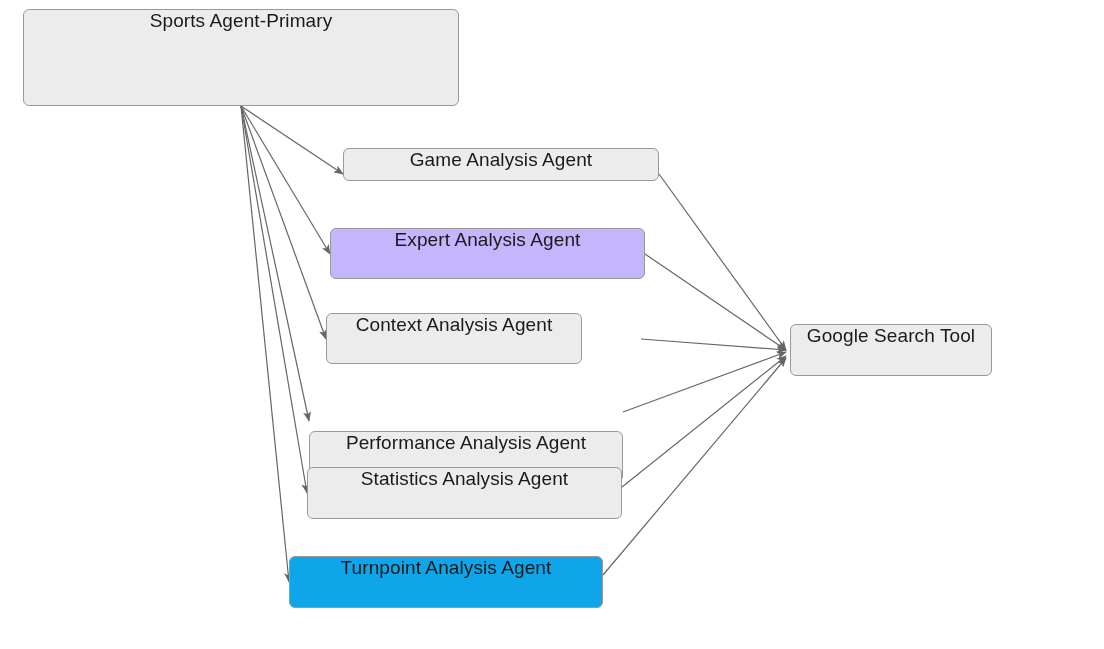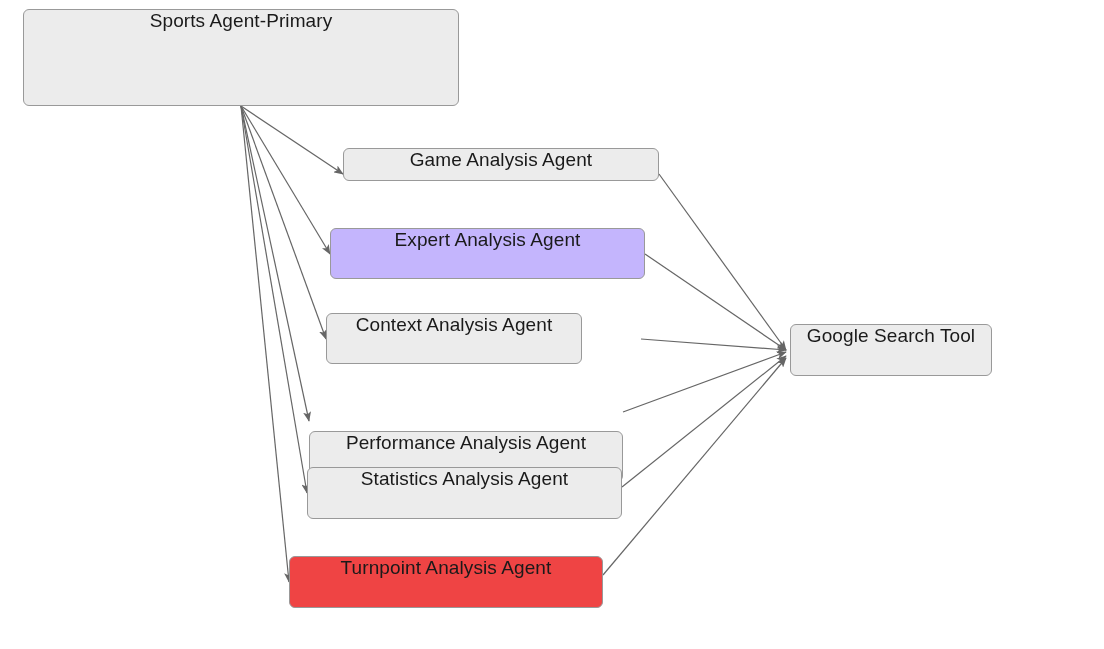--- a/index.html
+++ b/index.html
@@ -86,21 +86,21 @@
       </div>
       <div class="node" style="left: 326px; top: 313px; width: 256px; height: 51px; background: rgb(236, 236, 236); border-color: rgb(153, 153, 153); color: rgb(26, 26, 26);">
         <span class="node-label">Context Analysis Agent</span>
       </div>
       <div class="node" style="left: 309px; top: 395px; width: 314px; height: 51px; background: rgb(236, 236, 236); border-color: rgb(153, 153, 153); color: rgb(26, 26, 26); margin-top: 36px;">
         <span class="node-label">Performance Analysis Agent</span>
       </div>
       <div class="node" style="left: 307px; top: 467px; width: 315px; height: 52px; background: rgb(236, 236, 236); border-color: rgb(153, 153, 153); color: rgb(26, 26, 26);">
         <span class="node-label">Statistics Analysis Agent</span>
       </div>
-      <div class="node" style="left: 289px; top: 556px; width: 314px; height: 52px; background: #ef4444; border-color: rgb(153, 153, 153); color: rgb(26, 26, 26);">
+      <div class="node" style="left: 289px; top: 556px; width: 314px; height: 52px; background: #0ea5e9; border-color: rgb(153, 153, 153); color: rgb(26, 26, 26);">
         <span class="node-label">Turnpoint Analysis Agent</span>
       </div>
       <div class="node" style="left: 790px; top: 324px; width: 202px; height: 52px; background: rgb(236, 236, 236); border-color: rgb(153, 153, 153); color: rgb(26, 26, 26);">
         <span class="node-label">Google Search Tool</span>
       </div>
     </div>
 
 </div>
 
 </body></html>

